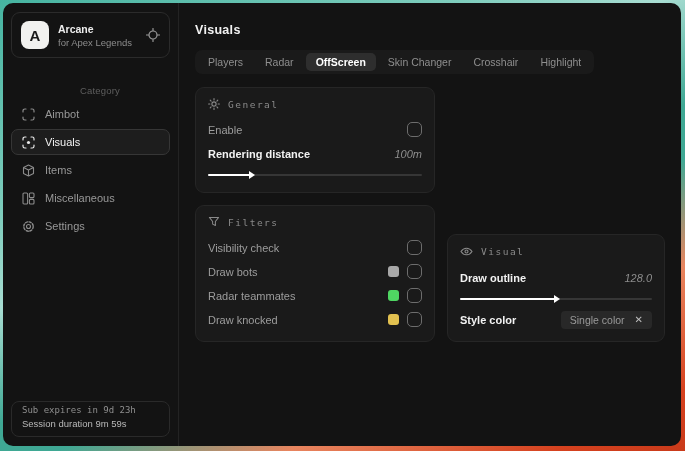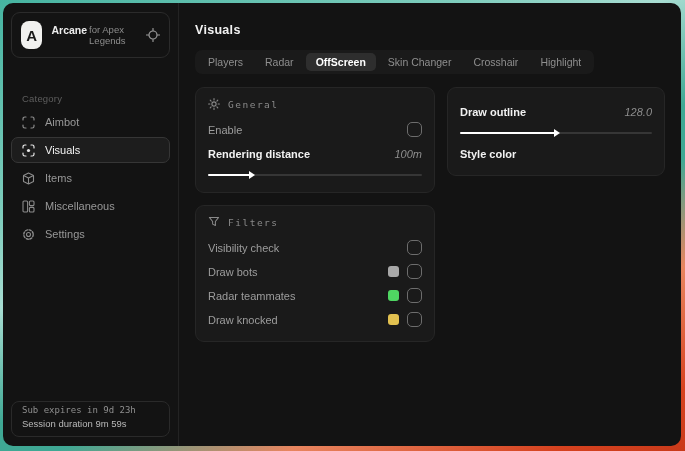--- a/index.html
+++ b/index.html
@@ -25,25 +25,25 @@
     margin: 9px 8px 0 8px; padding: 8px 9px;
     border: 1px solid #2b2b2b; border-radius: 9px;
     display: flex; align-items: center; gap: 9px;
   }
   .brand-logo {
     width: 28px; height: 28px; border-radius: 8px;
     background: #f1f1ef; color: #1a1a1a;
     font-weight: 700; font-size: 15px;
     display: flex; align-items: center; justify-content: center;
   }
-  .brand-text { display: flex; flex-direction: row; gap: 2px; }
+  .brand-text { display: flex; flex-direction: column; gap: 2px; }
   .brand-name { font-size: 10.5px; font-weight: 700; color: #ededed; }
   .brand-sub  { font-size: 9.5px; color: #8d8d8d; }
   .brand-action { margin-left: auto; color: #9a9a9a; display: flex; cursor: pointer; }
-  .category-label { margin: 35px 0 5px 19px; font-size: 9.5px; color: #5e5e5e; letter-spacing: 0.2px; }
+  .category-label { margin: 27px 0 5px 19px; font-size: 9.5px; color: #5e5e5e; letter-spacing: 0.2px; text-align: center; }
   .nav { display: flex; flex-direction: column; gap: 2px; padding: 0 8px; }
   .nav-item {
     height: 26px; display: flex; align-items: center; gap: 10px;
     padding: 0 10px; border-radius: 7px; border: 1px solid transparent;
     color: #989898; font-size: 11px; cursor: pointer;
   }
   .nav-item .ic { display: flex; color: #8b8b8b; }
   .nav-item.active { background: #1d1d1d; border-color: #363636; color: #f2f2f2; }
   .nav-item.active .ic { color: #e8e8e8; }
   .session-card {
@@ -59,21 +59,21 @@
   .tabbar {
     margin-top: 13px; align-self: flex-start;
     display: flex; align-items: center; gap: 2px;
     background: #1a1a1a; border-radius: 7px; padding: 3px;
   }
   .tab {
     padding: 3px 10px; border-radius: 5px;
     font-size: 10.5px; color: #8f8f8f; cursor: pointer; white-space: nowrap;
   }
   .tab.active { background: #2e2e2e; color: #ffffff; font-weight: 600; }
-  .content { margin-top: 13px; display: flex; gap: 12px; align-items: flex-start; }
+  .content { margin-top: 13px; display: flex; gap: 12px; align-items: flex-end; }
   .col-left  { width: 240px; flex: 0 0 240px; display: flex; flex-direction: column; gap: 12px; }
   .col-right { flex: 1; }
   .panel {
     background: #1a1a1a; border: 1px solid #262626; border-radius: 9px;
     padding: 10px 12px 11px;
   }
   .panel-header {
     display: flex; align-items: center; gap: 8px;
     font-family: "DejaVu Sans Mono", monospace;
     font-size: 9.5px; letter-spacing: 1.5px; color: #8a8a8a;
@@ -256,28 +256,41 @@
               <span class="swatch" style="background-color: rgb(226, 193, 80);"></span>
               <span class="checkbox"></span>
             </span>
           </div>
         </div>
       </div>
 
       <div class="col-right">
 
         <div class="panel">
+          <div class="panel-header">
+            <span class="ic">
+              <svg width="13" height="13" viewBox="0 0 13 13" fill="none" stroke="currentColor" stroke-width="1.1" stroke-linecap="round">
+                <path d="M1 6.5S3 3.2 6.5 3.2 12 6.5 12 6.5 10 9.8 6.5 9.8 1 6.5 1 6.5z"></path>
+                <circle cx="6.5" cy="6.5" r="1.5"></circle>
+              </svg>
+            </span>
+            <span>Visual</span>
+          </div>
           <div class="row">
             <span class="lbl strong">Draw outline</span>
             <span class="val">128.0</span>
           </div>
           <div class="slider">
             <div class="fill" style="width: 51%;"></div>
           </div>
           <div class="row" style="margin-top:9px;">
             <span class="lbl strong">Style color</span>
+            <span class="chip">
+              <span>Single color</span>
+              <span class="x">✕</span>
+            </span>
           </div>
         </div>
       </div>
     </div>
 
   </div>
 </div>
 
 </body></html>

